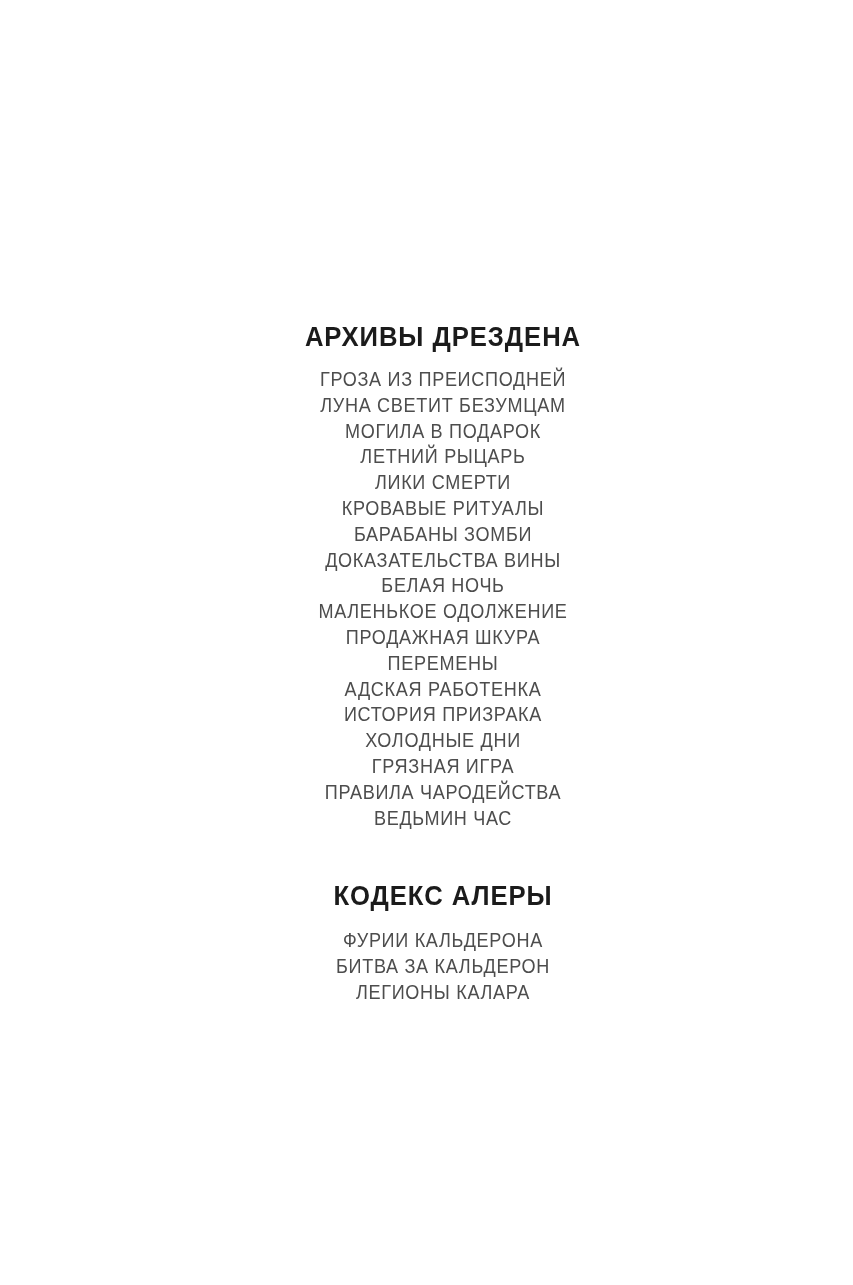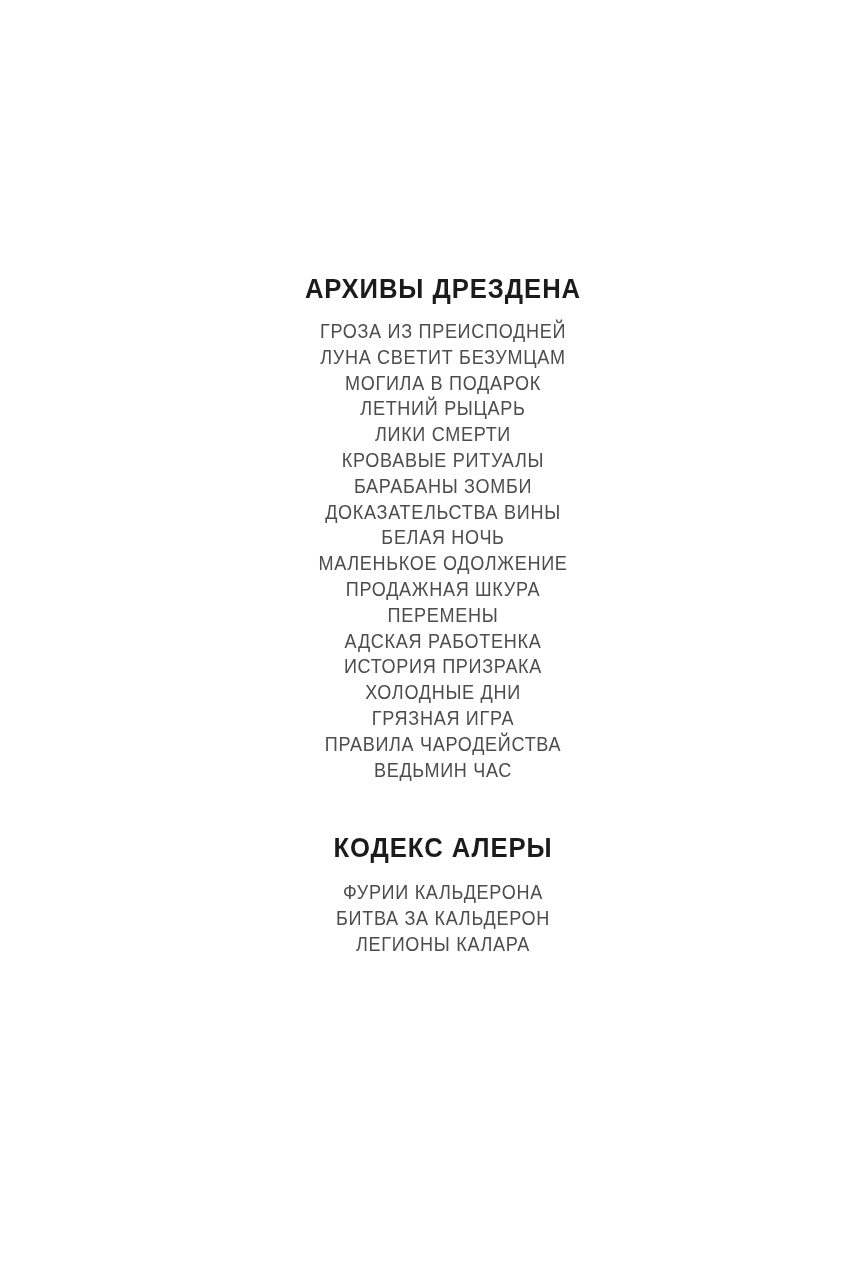--- a/index.html
+++ b/index.html
@@ -10,20 +10,21 @@
     width: 853px;
     height: 1285px;
     position: relative;
     background: #ffffff;
     font-family: "Liberation Sans", sans-serif;
     overflow: hidden;
   }
   .page {
     position: absolute;
     inset: 0;
+    margin-top: 48px;
   }
   .series-title {
     position: absolute;
     left: 143px;
     width: 600px;
     margin: 0;
     text-align: center;
     font-size: 27px;
     line-height: 27px;
     font-weight: 700;

